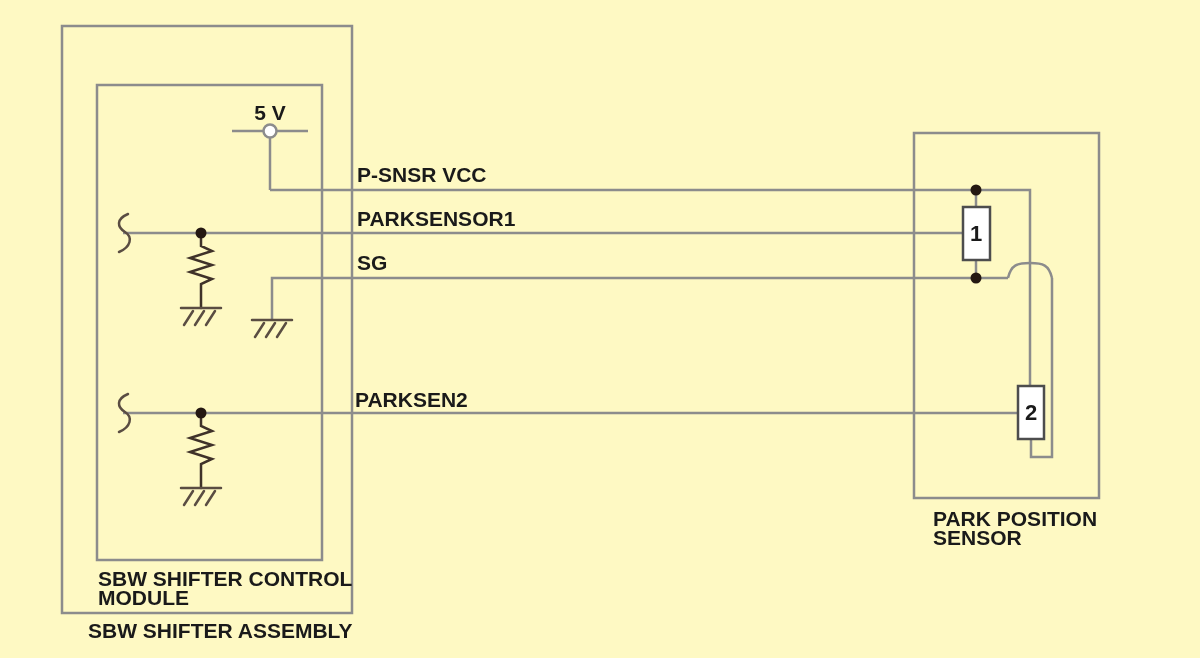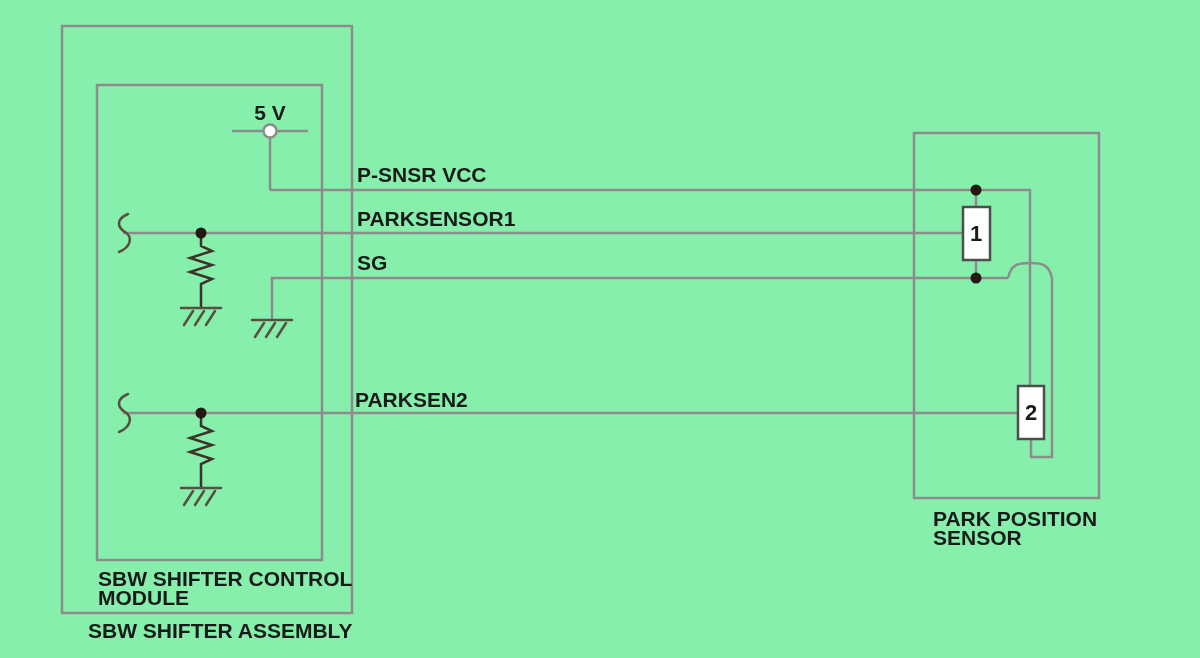--- a/index.html
+++ b/index.html
@@ -4,21 +4,21 @@
 <style>
   html, body {
     margin: 0;
     padding: 0;
     background: #ffffff;
   }
   .stage {
     position: relative;
     width: 1200px;
     height: 658px;
-    background: #86efac;
+    background: #fef9c3;
     font-family: "Liberation Sans", sans-serif;
     overflow: hidden;
   }
   svg { display: block; }
   .box       { fill: none; stroke: #8c8c8c; stroke-width: 2.5; }
   .wire      { fill: none; stroke: #8c8c8c; stroke-width: 2.5; }
   .terminal  { fill: #ffffff; stroke: #8c8c8c; stroke-width: 2.5; }
   .dot       { fill: #241811; stroke: none; }
   .symbol    { fill: none; stroke: #3f3229; stroke-width: 2.5; stroke-linecap: round; }
   .gnd       { fill: none; stroke: #5a4d42; stroke-width: 2.5; stroke-linecap: round; }

